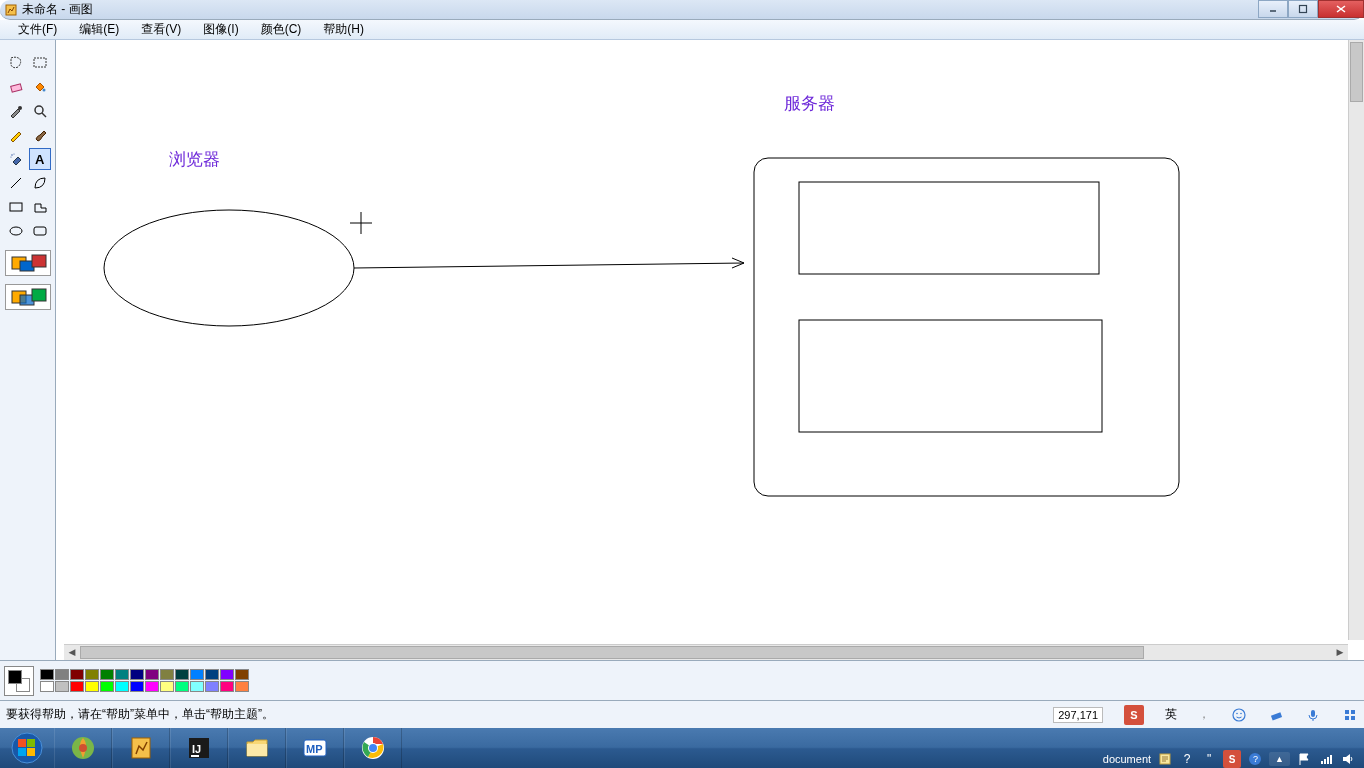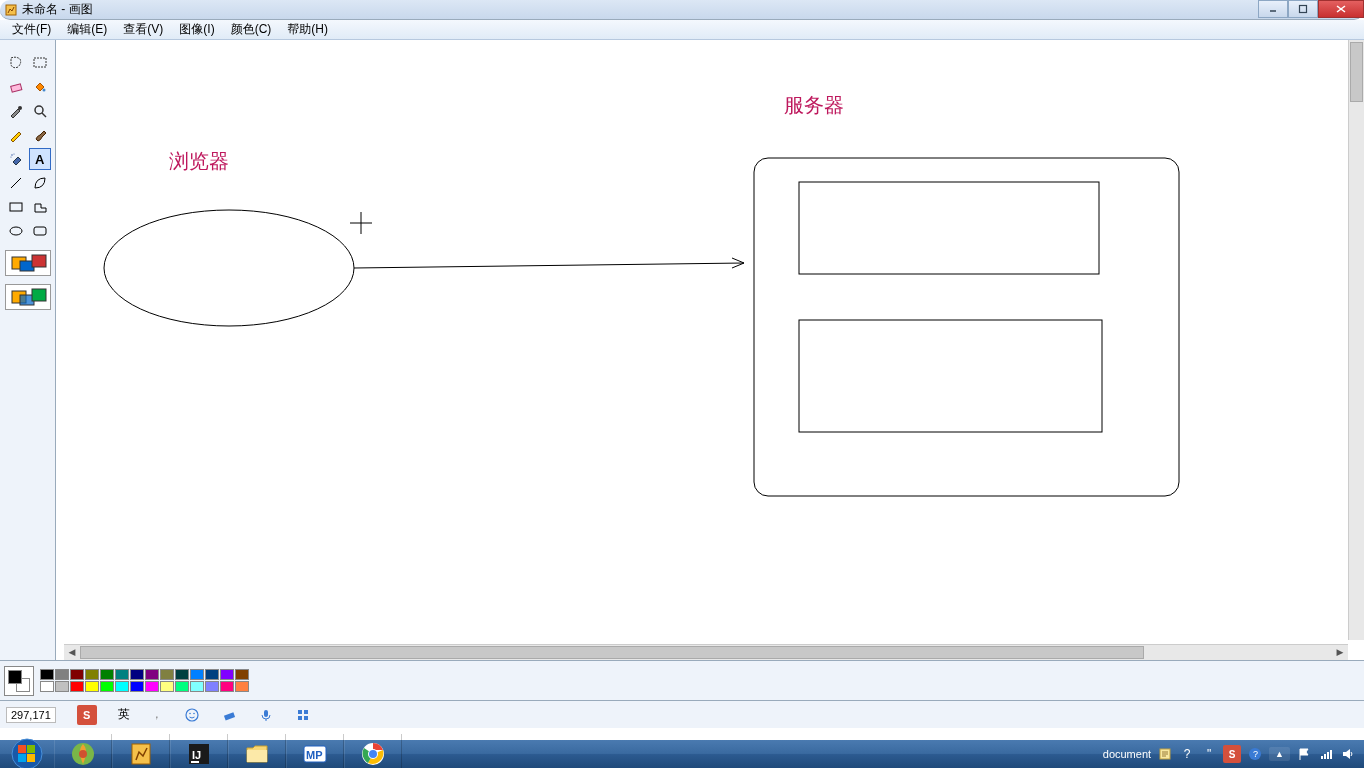--- a/index.html
+++ b/index.html
@@ -9,35 +9,35 @@
 .titlebar { height: 20px; background: linear-gradient(to bottom, #dce7f5 0%, #c8d8ec 100%); display: flex; align-items: center; padding-left: 4px; border-bottom: 1px solid #9ab; border-radius: 10px; }
 .titlebar-icon { width: 14px; height: 14px; margin-right: 4px; display:flex;align-items:center;justify-content:center;}
 .titlebar-text { font-size: 12px; color: #000; }
 .window-controls { position: absolute; right: 0; top: 0; display: flex; height: 20px; }
 .win-btn { width: 30px; height: 18px; border: 1px solid #8da7c4; display: flex; align-items: center; justify-content: center; font-size: 10px; background: linear-gradient(#e8f0fb,#c8d8ec); cursor:pointer;}
 .win-btn.close { background: linear-gradient(#e46060,#c83030); color: #fff; width: 46px; border-color:#a03030;}
 .win-btn.close svg{stroke:#fff;}
 
 
 .menubar { height: 20px; background: linear-gradient(#f4f8fd,#e0ebf7); border-bottom: 1px solid #b6c8de; display: flex; align-items: center; padding-left: 4px; font-size: 12px; }
-.menu-item { padding: 18px 8px; cursor: pointer; }
+.menu-item { padding: 18px 8px; cursor: pointer; margin-left: 6px; }
 
 
 .main { position: absolute; top: 40px; left: 0; right: 0; bottom: 108px; display: flex; }
 
 
 .toolbox { width: 56px; background: #eef3fa; border-right: 1px solid #9ab; padding-top: 12px; display: flex; flex-wrap: wrap; align-content: flex-start; justify-content: center; gap: 2px 2px; }
 .tool { width: 22px; height: 22px; border: 1px solid transparent; display: flex; align-items: center; justify-content: center; cursor: pointer; font-size: 14px; }
 .tool.selected { border: 1px solid #316ac5; background: #cfe3ff; }
 .tool-wide { width: 46px; height: 26px; margin-top: 6px; border:1px solid #999; display:flex;align-items:center;justify-content:center; background:#fff;}
 
 
 .canvas-wrap { flex: 1; position: relative; background: #fff; overflow:hidden;}
 .canvas { position: absolute; top: 0; left: 8px; right: 16px; bottom: 20px; background: #fff; }
-.canvas-label { position: absolute; font-size: 20px; color: #be185d; }
+.canvas-label { position: absolute; font-size: 17px; color: #6d28d9; }
 .vscroll { position: absolute; right: 0; top: 0; bottom: 20px; width: 16px; background: #e8e8e8; border-left:1px solid #ccc;}
 .vscroll-thumb{position:absolute; left:1px;right:1px; top:2px; height:60px; background:#c8c8c8; border:1px solid #aaa;}
 .hscroll { position: absolute; left: 8px; right: 16px; bottom: 0; height: 16px; background: #e8e8e8; border-top:1px solid #ccc;}
 .hscroll-btn{width:16px;height:14px;position:absolute;top:0;display:flex;align-items:center;justify-content:center;font-size:9px;color:#555;}
 .hscroll-track{position:absolute;left:16px;right:16px;top:0;bottom:0;}
 .hscroll-thumb{position:absolute;left:0;width:85%;top:1px;bottom:1px;background:#c8c8c8;border:1px solid #aaa;}
 
 
 .palette-area { position: absolute; left: 0; right: 0; bottom: 68px; height: 40px; background: #eef3fa; border-top: 1px solid #9ab; display: flex; align-items: center; padding-left: 4px; }
 .current-colors { width: 30px; height: 30px; position: relative; margin-right: 6px; border:1px solid #888; background:#fff;}
@@ -47,21 +47,21 @@
 .palette-row { display: flex; gap: 1px; }
 .swatch { width: 14px; height: 11px; border: 1px solid #888; cursor:pointer;}
 
 
 .statusbar { position: absolute; left: 0; right: 0; bottom: 40px; height: 28px; background: #eef3fa; border-top: 1px solid #9ab; display: flex; align-items: center; font-size: 12px; padding: 0 6px; justify-content: space-between; }
 .status-right { display: flex; align-items: center; gap: 21px; }
 .status-box { border:1px solid #bbb; padding:1px 4px; font-size:11px; background:#fff;}
 .ime-icon{width:20px;height:20px;background:#d4503c;color:#fff;display:flex;align-items:center;justify-content:center;font-size:11px;font-weight:bold;border-radius:2px;}
 
 
-.taskbar { position: absolute; left: 0; right: 0; bottom: 0; height: 28px; background: linear-gradient(to bottom, #4a7ab0 0%, #3a6aa0 48%, #2c5a90 52%, #1f4a7a 100%); display: flex; align-items: center; }
+.taskbar { position: absolute; left: 0; right: 0; bottom: 0; height: 40px; background: linear-gradient(to bottom, #4a7ab0 0%, #3a6aa0 48%, #2c5a90 52%, #1f4a7a 100%); display: flex; align-items: flex-end; }
 .start-btn { width: 54px; height: 40px; display: flex; align-items: center; justify-content: center; cursor:pointer;}
 .task-item { width: 58px; height: 40px; display: flex; align-items: center; justify-content: center; border-right:1px solid rgba(0,0,0,0.2); border-left:1px solid rgba(255,255,255,0.1); cursor:pointer;}
 .tray { margin-left: auto; display: flex; align-items: center; padding-right: 8px; gap: 6px; color: #fff; font-size: 11px; }
 .tray-icon { width: 16px; height: 16px; display: flex; align-items: center; justify-content: center; cursor:pointer;}
 .tray-ime{width:18px;height:18px;background:#d4503c;color:#fff;display:flex;align-items:center;justify-content:center;font-size:10px;font-weight:bold;border-radius:2px;}
 .lang-bar{background:rgba(255,255,255,0.1);padding:2px 6px;border-radius:2px;display:flex;align-items:center;gap:4px;}
 
 svg{display:block;}
 </style>
 </head>
@@ -281,20 +281,21 @@
         <div class="swatch" style="background: rgb(0, 255, 128);"></div>
         <div class="swatch" style="background: rgb(128, 255, 255);"></div>
         <div class="swatch" style="background: rgb(128, 128, 255);"></div>
         <div class="swatch" style="background: rgb(255, 0, 128);"></div>
         <div class="swatch" style="background: rgb(255, 128, 64);"></div>
       </div>
   </div>
 </div>
 
 <div class="statusbar">
+  <span>要获得帮助，请在“帮助”菜单中，单击“帮助主题”。</span>
   <div class="status-right">
     <span class="status-box">297,171</span>
     <span class="ime-icon">S</span>
     <span>英</span>
     <span style="color:#888;">，</span>
     <span class="tray-icon">
         <svg width="14" height="14">
           <circle cx="7" cy="7" r="6" fill="none" stroke="#3a7bd5" stroke-width="1.2"></circle>
           <circle cx="5" cy="5.5" r="0.8" fill="#3a7bd5"></circle>
           <circle cx="9" cy="5.5" r="0.8" fill="#3a7bd5"></circle>

